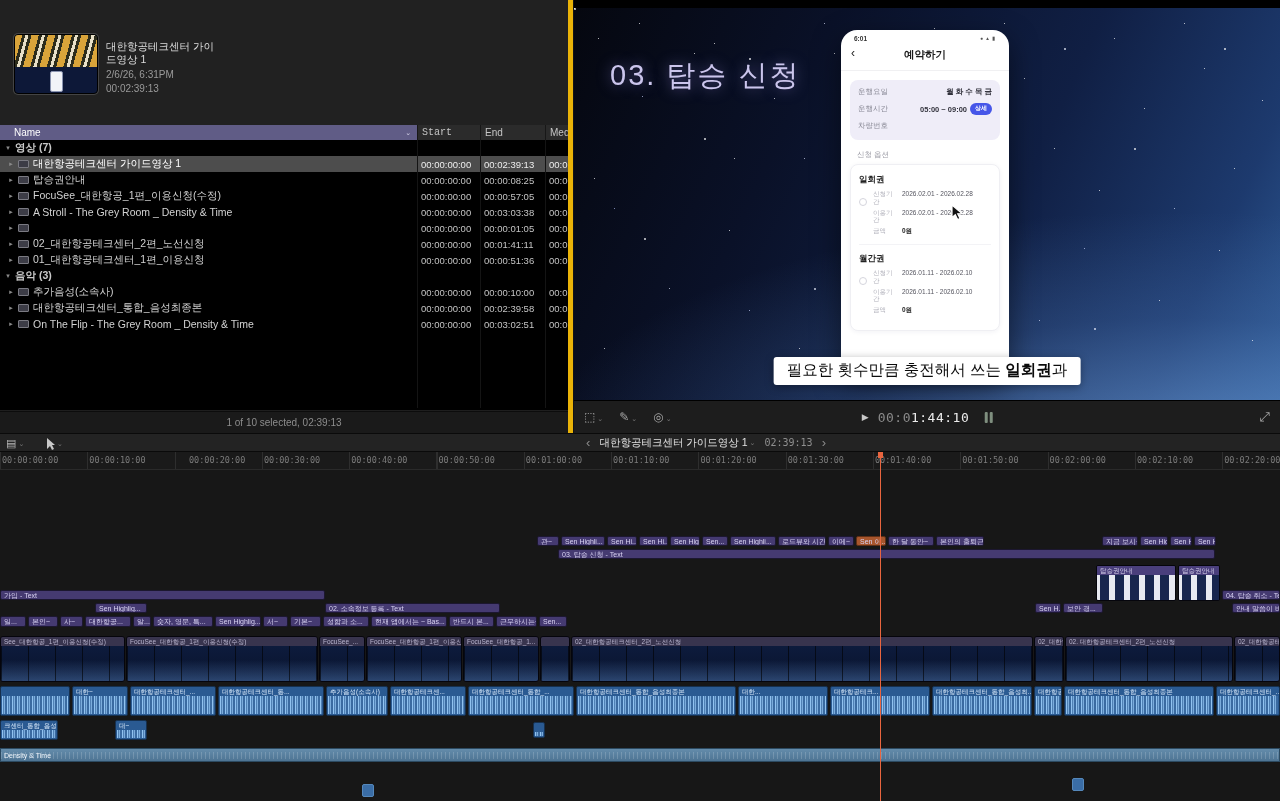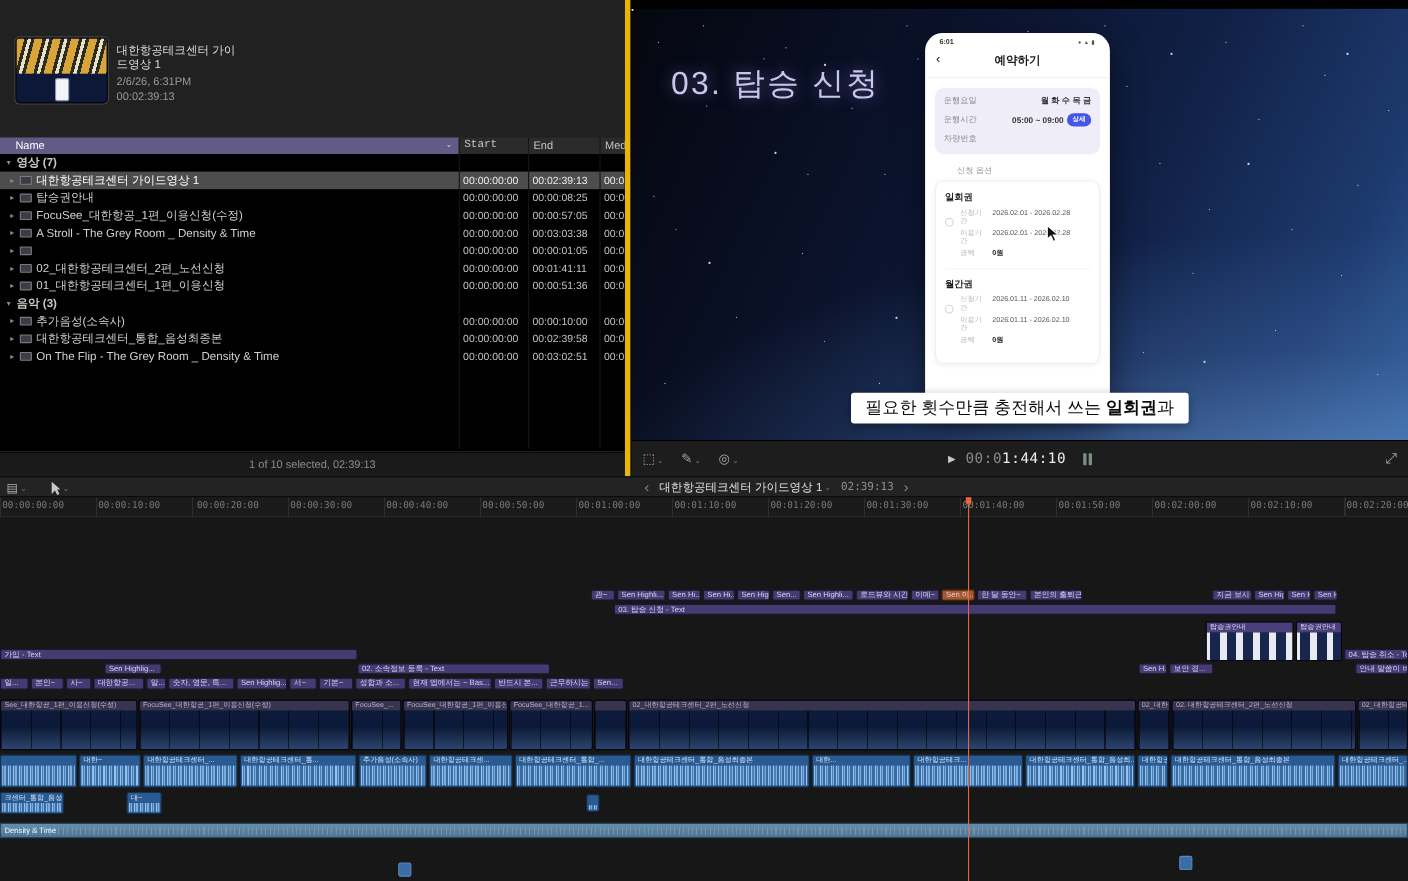--- a/index.html
+++ b/index.html
@@ -53,21 +53,21 @@
   .phone { position:absolute; left:267px; top:22px; width:168px; height:345px; background:#fff; border-radius:16px; box-shadow:0 10px 28px rgba(0,0,0,.5); overflow:hidden; }
   .pstatus { display:flex; justify-content:space-between; padding:5px 13px 0; font-size:6.5px; color:#333; font-weight:bold; }
   .sicons { font-size:5px; color:#555; letter-spacing:1px; }
   .pheader { position:relative; text-align:center; font-size:10.5px; font-weight:700; color:#1a1a1a; padding:6px 0 8px; border-bottom:1px solid #f0f0f2; }
   .pback { position:absolute; left:10px; top:4px; font-size:12px; color:#222; font-weight:400; }
   .pinfo { margin:9px 9px 0; background:#efedf8; border-radius:8px; padding:7px 8px 3px; }
   .prow { display:flex; justify-content:space-between; align-items:center; margin-bottom:6px; font-size:7.5px; min-height:9px; }
   .plbl { color:#8a8a96; }
   .pval { color:#33333d; font-weight:600; display:flex; align-items:center; gap:3px; }
   .badge { background:#4656e8; color:#fff; font-size:6px; padding:1px 5px 2px; border-radius:7px; font-weight:600; }
-  .psection { margin:10px 0 4px 29px; font-size:7.5px; color:#9a9aa4; }
+  .psection { margin:10px 0 4px 16px; font-size:7.5px; color:#9a9aa4; }
   .pcard { margin:0 9px; background:#fff; border:1px solid #efeff3; border-radius:8px; padding:7px 8px; box-shadow:0 1px 5px rgba(40,40,80,.06); }
   .opt { padding:2px 0 6px; }
   .opt + .opt { border-top:1px solid #f3f3f6; padding-top:8px; }
   .oname { font-size:8.5px; font-weight:700; color:#222; margin-bottom:4px; }
   .obody { display:flex; gap:6px; }
   .radio { width:8px; height:8px; border:1px solid #d5d5dd; border-radius:50%; margin-top:8px; flex:none; }
   .orows { flex:1; }
   .orow { display:flex; gap:4px; font-size:6.5px; margin-bottom:3px; }
   .olbl { color:#b0b0ba; width:25px; flex:none; line-height:1.2; }
   .oval { color:#55555f; line-height:1.2; }
@@ -372,21 +372,21 @@
         <span class="ch">⌄</span>
         <span class="tt-dur">02:39:13</span>
       </span>
       <span class="tt-nav">›</span>
     </div>
   </div>
 
   <div class="ruler">
       <span class="rlabel" style="left: 2px;">00:00:00:00</span>
       <span class="rlabel" style="left: 89.3px;">00:00:10:00</span>
-      <span class="rlabel" style="left: 179px; text-align: right;">00:00:20:00</span>
+      <span class="rlabel" style="left: 189px; text-align: right;">00:00:20:00</span>
       <span class="rlabel" style="left: 263.9px;">00:00:30:00</span>
       <span class="rlabel" style="left: 351.2px;">00:00:40:00</span>
       <span class="rlabel" style="left: 438.5px;">00:00:50:00</span>
       <span class="rlabel" style="left: 525.8px;">00:01:00:00</span>
       <span class="rlabel" style="left: 613.1px;">00:01:10:00</span>
       <span class="rlabel" style="left: 700.4px;">00:01:20:00</span>
       <span class="rlabel" style="left: 787.7px;">00:01:30:00</span>
       <span class="rlabel" style="left: 875px;">00:01:40:00</span>
       <span class="rlabel" style="left: 962.3px;">00:01:50:00</span>
       <span class="rlabel" style="left: 1049.6px;">00:02:00:00</span>

